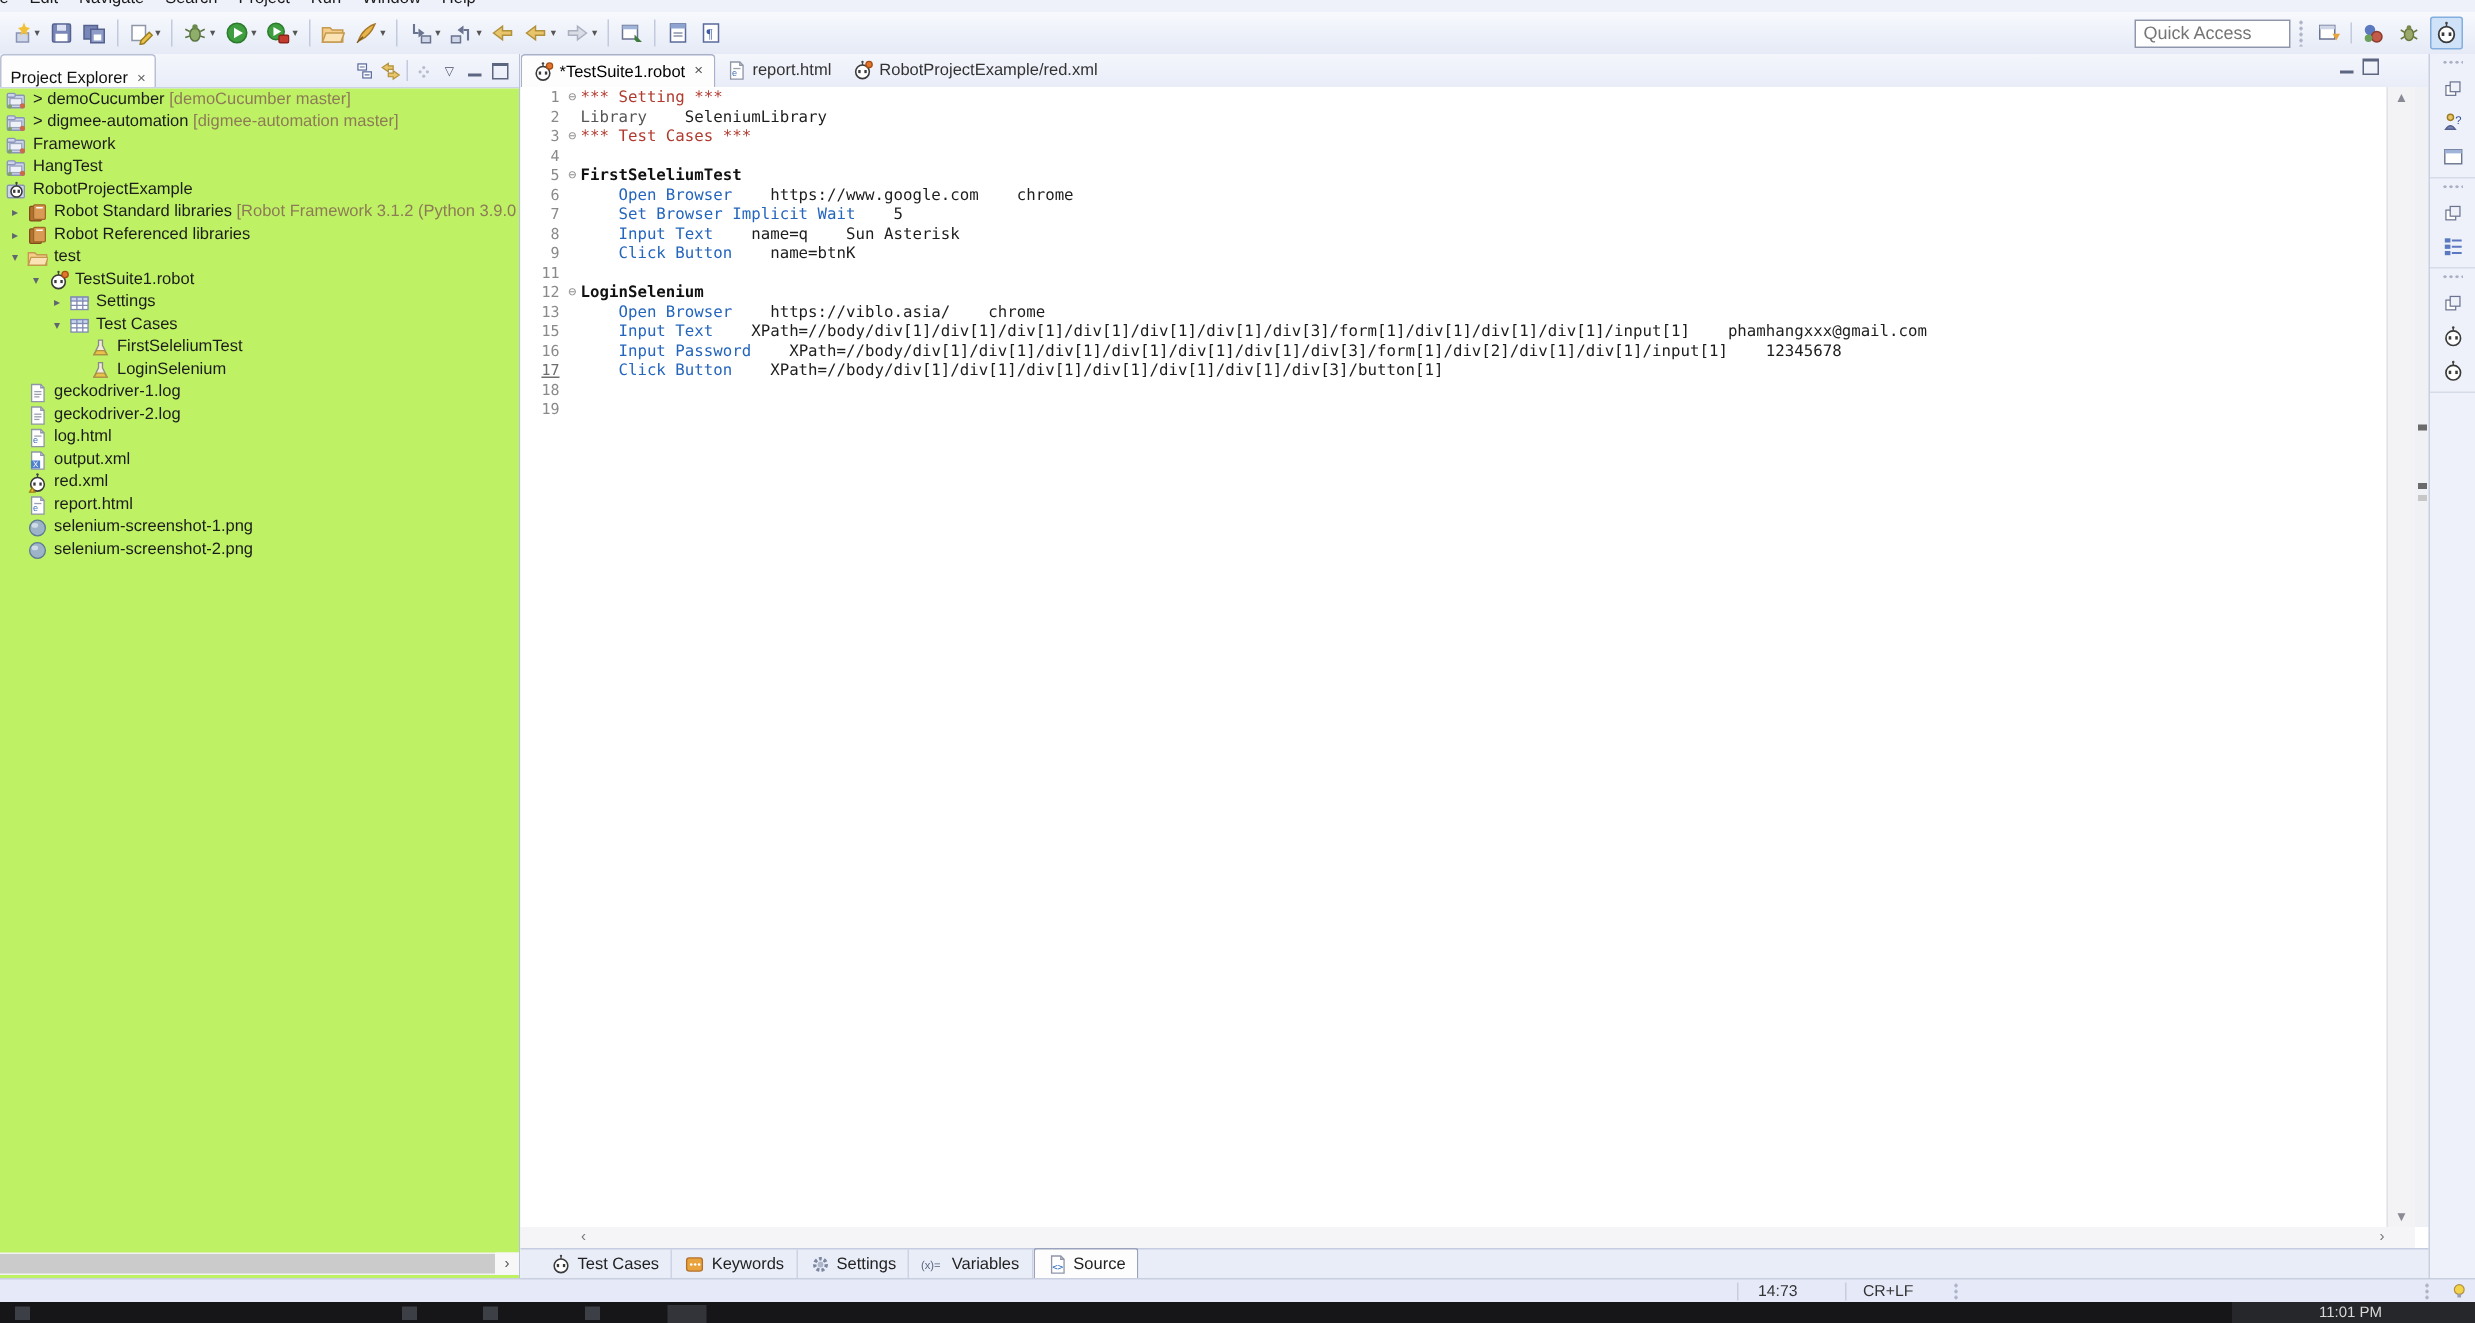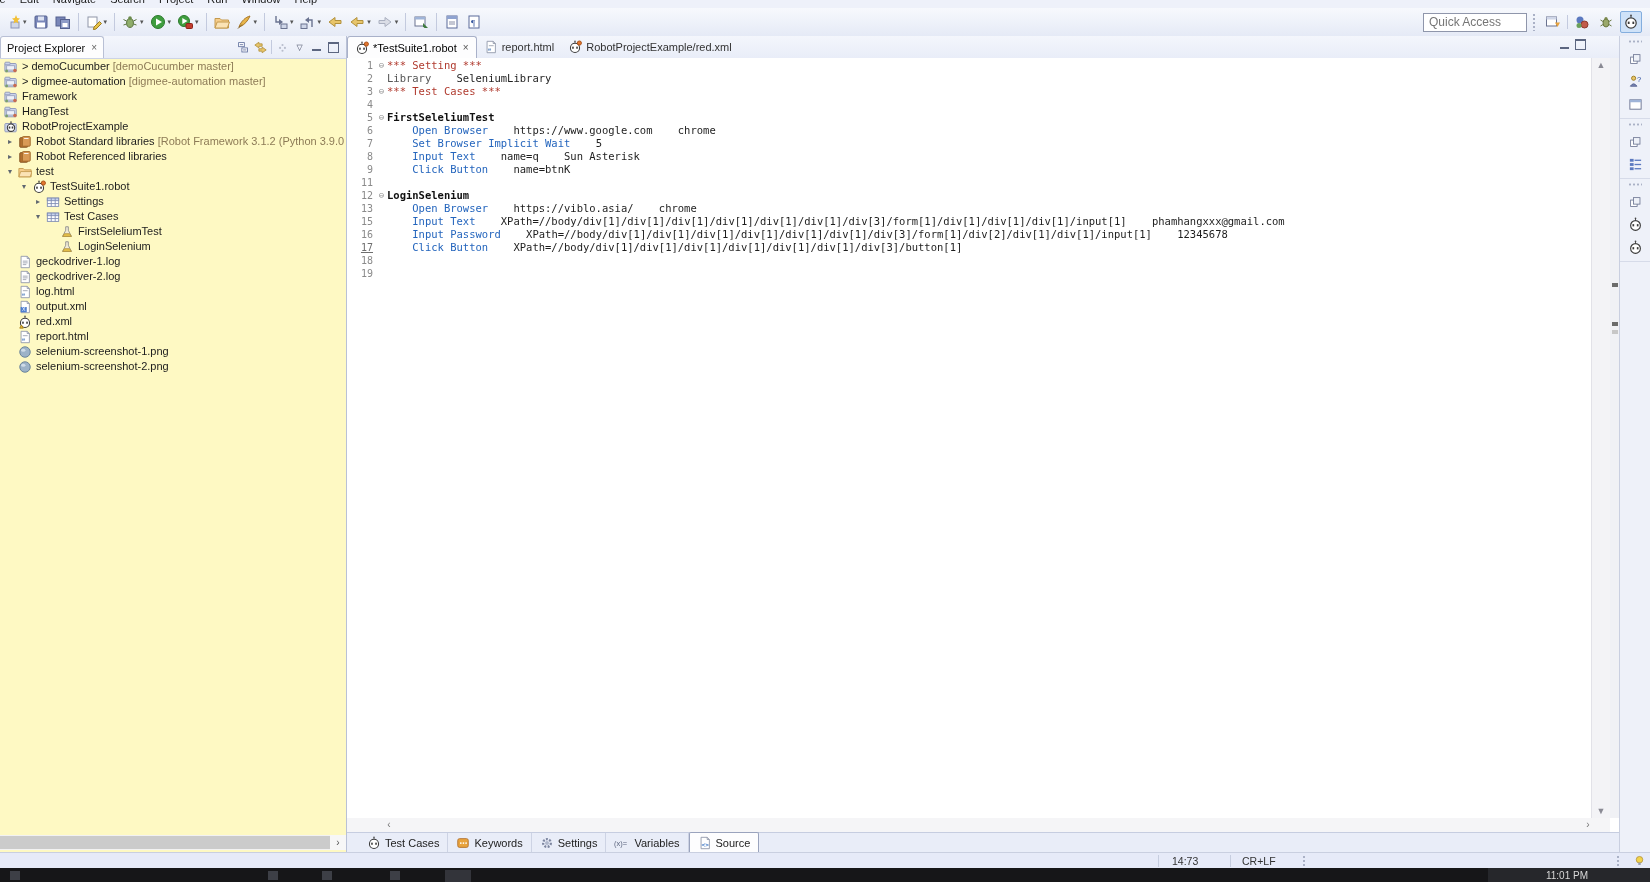--- a/index.html
+++ b/index.html
@@ -21,29 +21,29 @@
   .tb-sep{width:1px;height:18px;background:#c3cade;margin:0 4px;}
   .tb-right{position:absolute;right:6px;top:2px;display:flex;align-items:center;height:24px;}
   .quick-access{width:92px;height:15px;font-size:12px;color:#555;border:1px solid #8f96ab;background:#fff;padding:1px 5px;font-family:"Liberation Sans",sans-serif;}
   .dots-handle{width:4px;height:18px;margin:0 5px;background-image:radial-gradient(circle,#aab1c6 1px,transparent 1.2px);background-size:4px 4px;}
   .persp{display:flex;align-items:center;padding:2px;margin:0 2px;border-radius:2px;}
   .persp.active{background:#cfe2f8;border:1px solid #84aede;}
 
   
   .explorer{position:absolute;left:0;top:36px;width:346px;height:816px;background:#fff;border-right:1px solid #b9c1d6;}
   .view-header{position:absolute;left:0;top:0;width:100%;height:22px;background:linear-gradient(#f4f6fc,#e9edf8);border-bottom:1px solid #ccd3e6;}
-  .view-tab{position:absolute;left:0;top:0;height:21px;display:flex;align-items:center;padding:0 6px;background:#fdfdfe;border:1px solid #b9c0d5;border-bottom:none;border-radius:3px 3px 0 0;font-size:11px;color:#111;}
+  .view-tab{position:absolute;left:0;top:0;height:21px;display:flex;align-items:flex-end;padding:0 6px;background:#fdfdfe;border:1px solid #b9c0d5;border-bottom:none;border-radius:3px 3px 0 0;font-size:11px;color:#111;}
   .view-tab .close-x{margin-left:6px;color:#666;font-size:10px;}
   .view-tools{position:absolute;right:4px;top:2px;display:flex;align-items:center;height:18px;}
   .vt{display:flex;align-items:center;justify-content:center;width:17px;height:17px;color:#555;}
   .vt-sep{width:1px;height:14px;background:#c3cade;margin:0 2px;}
   .icon-min{width:9px;height:2px;background:#5c6residual;background:#5c6680;margin-top:6px;}
   .icon-max{width:9px;height:8px;border:1px solid #5c6680;border-top-width:2px;}
 
-  .tree{position:absolute;left:0;top:23px;width:346px;height:796px;overflow:hidden;background:#fef9c3;}
+  .tree{position:absolute;left:0;top:23px;width:346px;height:796px;overflow:hidden;background:#bef264;}
   .trow{position:relative;height:15px;line-height:15px;font-size:11px;color:#1c1c1c;white-space:nowrap;}
   .trow .arr{position:absolute;top:0;font-size:8px;color:#5f6670;width:10px;text-align:center;}
   .trow .ticon{position:absolute;top:1px;}
   .trow .tlabel{position:absolute;top:0;}
   .trow .deco{color:#8d7b57;}
   .hscroll{position:absolute;left:0;bottom:2px;width:346px;height:15px;background:#f2f2f2;}
   .hthumb{position:absolute;left:0;top:1px;height:13px;width:330px;background:#cbcbcb;}
   .harrow{position:absolute;right:0;top:0;width:16px;height:15px;background:#f7f7f7;color:#555;font-size:10px;text-align:center;line-height:15px;}
 
   

